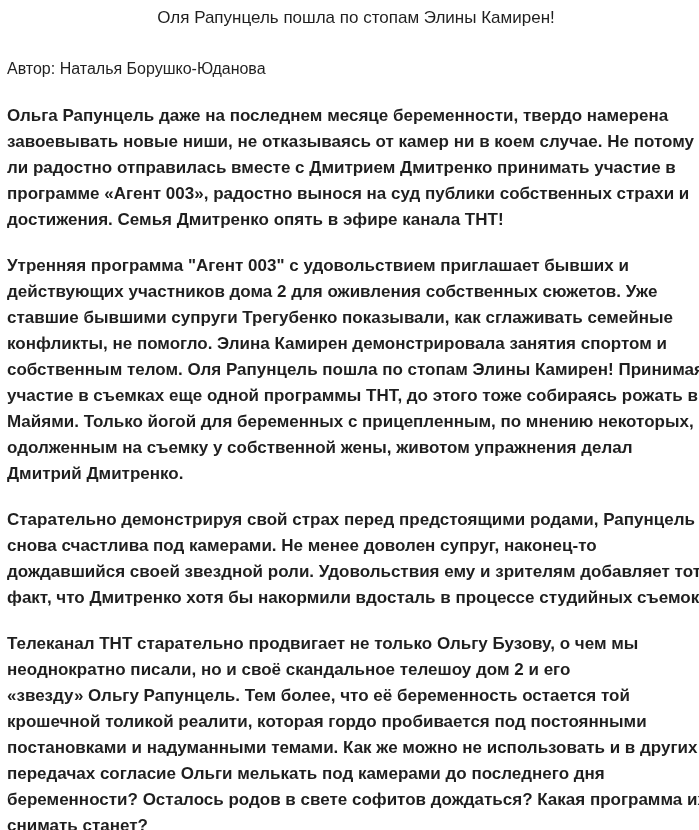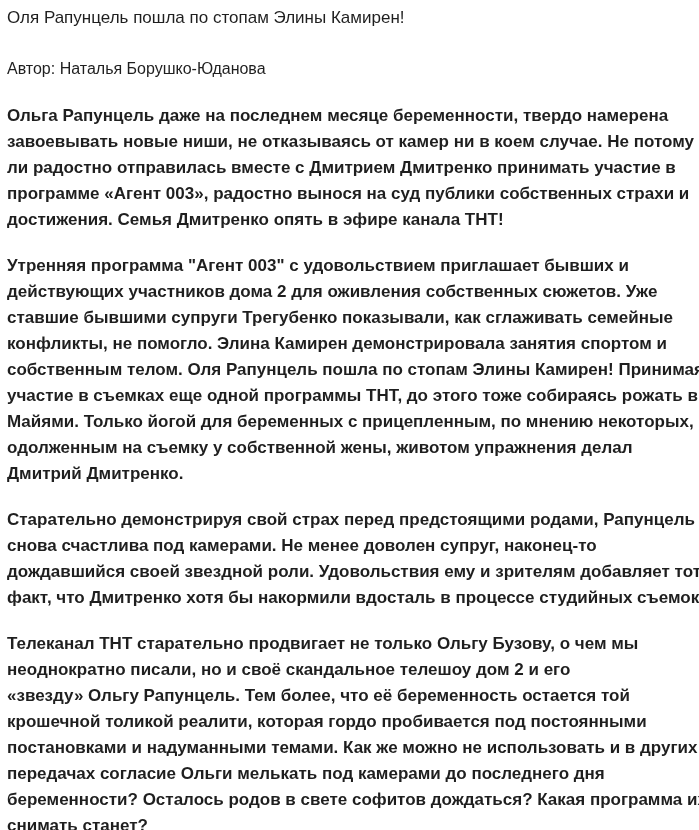--- a/index.html
+++ b/index.html
@@ -17,22 +17,23 @@
   }
   .article {
     padding: 5px 0 0 7px;
     width: 692px;
     overflow: hidden;
   }
   .title {
     font-size: 17px;
     line-height: 26px;
     font-weight: 400;
-    margin: 0 0 25px 0;
+    margin: 0 0 25px 6px;
     white-space: pre;
+    text-align: center;
   }
   .author {
     font-size: 16px;
     line-height: 26px;
     font-weight: 400;
     margin: 0 12px 21px 0;
     white-space: pre;
   }
   .para {
     font-size: 17px;

